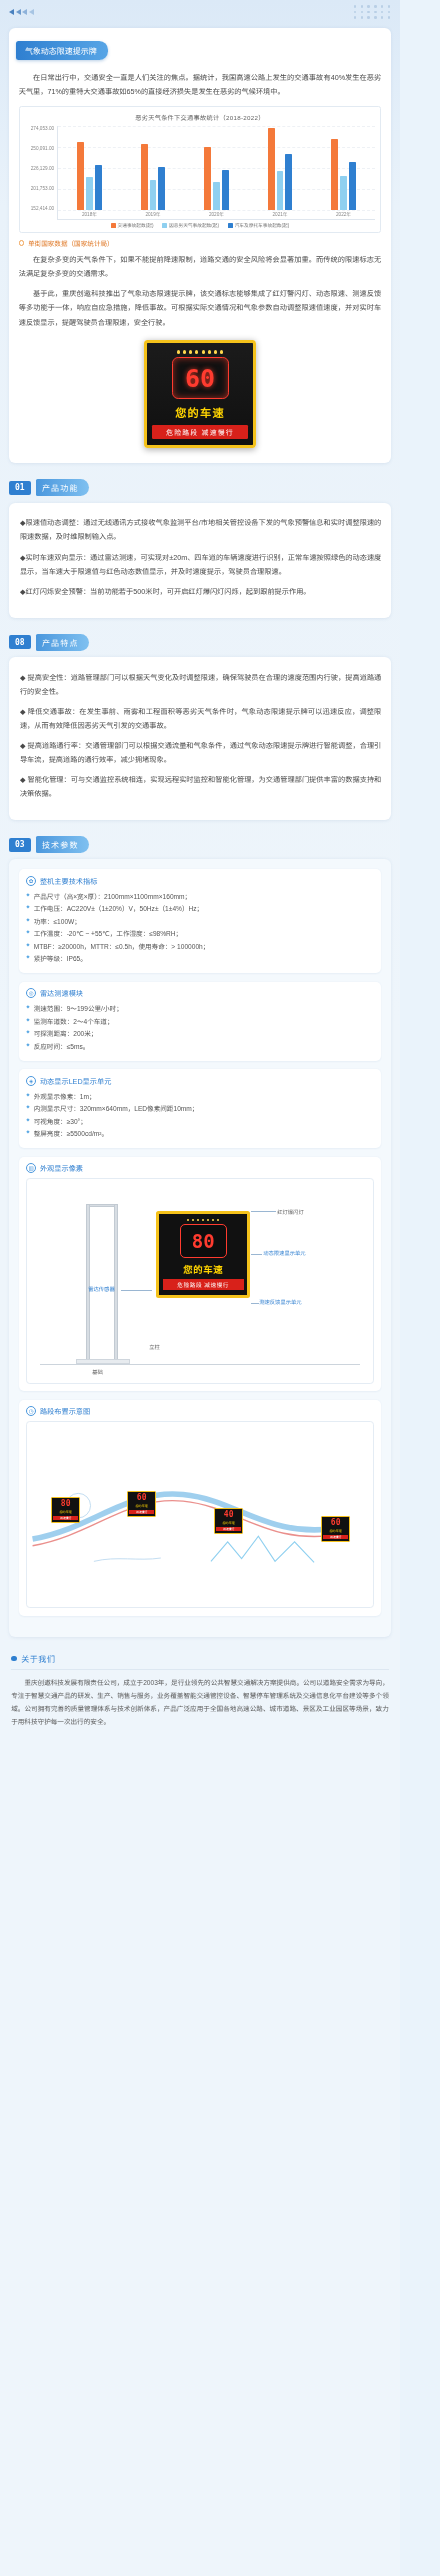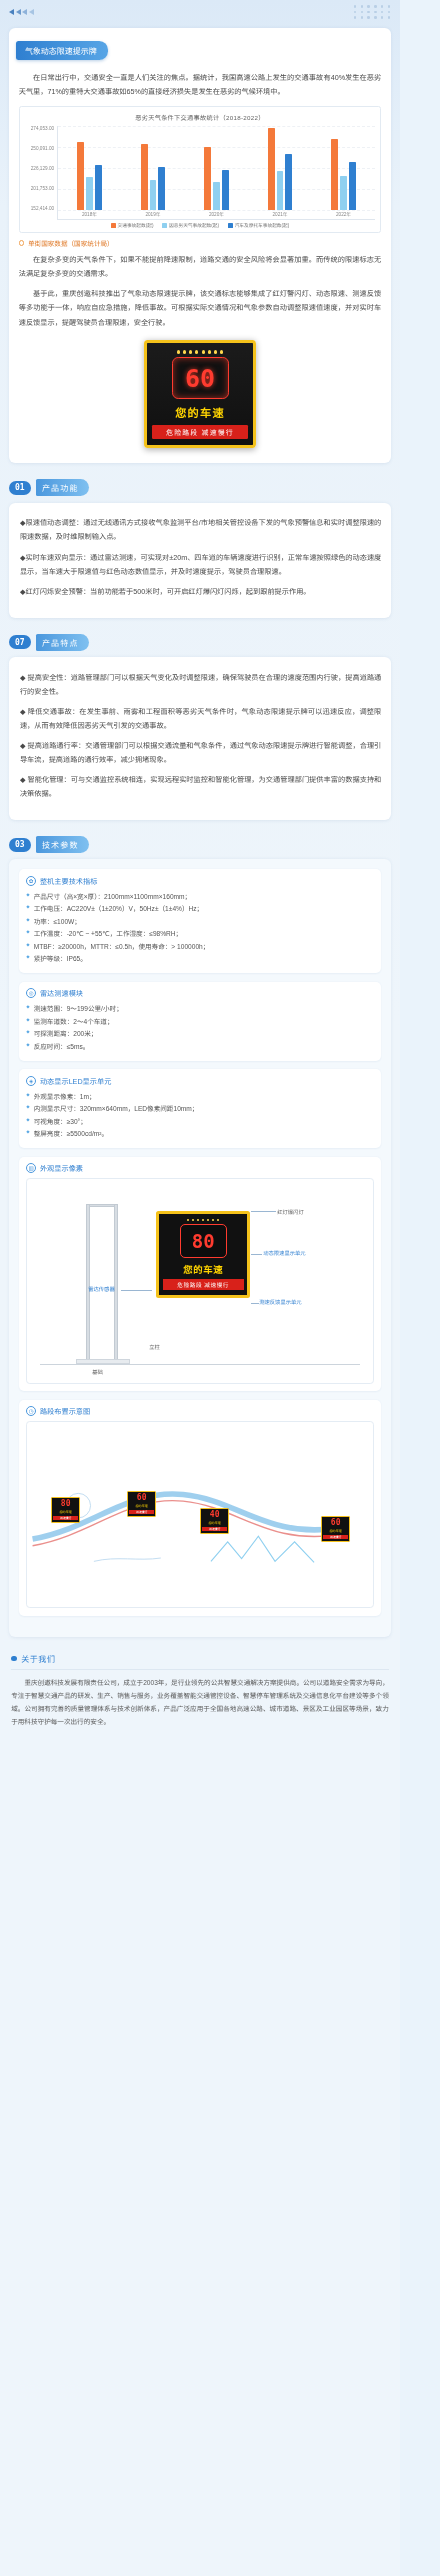--- a/index.html
+++ b/index.html
@@ -171,21 +171,21 @@
     padding:1.9px 0;border-radius:1.2px;letter-spacing:1.2px;
   }
 
   
   .sec-head{
     display:flex; align-items:center; gap:5px;
     margin: 16px 8.7px 6.2px 8.7px;
   }
   .sec-num{
     background:#2f7fd0;color:#fff;font-size:8px;font-weight:bold;
-    padding:2.5px 6.2px;border-radius:7px;
+    padding:2.5px 6.2px;border-radius:2px;
     font-family:"DejaVu Sans Mono",monospace;
   }
   .sec-title{
     background:linear-gradient(90deg,#4a97dd,#7fc0f0);
     color:#fff;font-size:8px;padding:3.1px 10px 3.1px 6.2px;
     border-radius:1.9px 10px 10px 1.9px;
     letter-spacing:1.2px;
   }
 
   ul.bullets{ margin:3.7px 0 0 0; padding:0; list-style:none;}
@@ -409,21 +409,21 @@
   </div>
   <div class="card">
     <ul class="bullets">
       <li>◆限速值动态调整：通过无线通讯方式接收气象监测平台/市地相关管控设备下发的气象预警信息和实时调整限速的限速数据，及时维限制输入点。</li>
       <li>◆实时车速双向显示：通过雷达测速，可实现对±20m、四车道的车辆速度进行识别，正常车速按照绿色的动态速度显示，当车速大于限速值与红色动态数值显示，并及时速度提示，驾驶员合理限速。</li>
       <li>◆红灯闪烁安全预警：当前功能若于500米时，可开启红灯爆闪灯闪烁，起到跟前提示作用。</li>
     </ul>
   </div>
 
   <div class="sec-head">
-    <div class="sec-num">07</div>
+    <div class="sec-num">08</div>
     <div class="sec-title">产品特点</div>
   </div>
   <div class="card">
     <ul class="bullets">
       <li>◆ 提高安全性：道路管理部门可以根据天气变化及时调整限速，确保驾驶员在合理的速度范围内行驶，提高道路通行的安全性。</li>
       <li>◆ 降低交通事故：在发生事前、雨雾和工程面积等恶劣天气条件时，气象动态限速提示牌可以迅速反应，调整限速，从而有效降低因恶劣天气引发的交通事故。</li>
       <li>◆ 提高道路通行率：交通管理部门可以根据交通流量和气象条件，通过气象动态限速提示牌进行智能调整，合理引导车流，提高道路的通行效率，减少拥堵现象。</li>
       <li>◆ 智能化管理：可与交通监控系统相连，实现远程实时监控和智能化管理，为交通管理部门提供丰富的数据支持和决策依据。</li>
     </ul>
   </div>
@@ -537,21 +537,21 @@
         <div class="minisign" style="left:24px;top:75px;">
           <div class="sp">80</div>
           <div class="tx">您的车速</div>
           <div class="wn">减速慢行</div>
         </div>
         <div class="minisign" style="left:100px;top:69px;">
           <div class="sp">60</div>
           <div class="tx">您的车速</div>
           <div class="wn">减速慢行</div>
         </div>
-        <div class="minisign" style="left:173px;top:86px;">
+        <div class="minisign" style="left:187px;top:86px;">
           <div class="sp">40</div>
           <div class="tx">您的车速</div>
           <div class="wn">减速慢行</div>
         </div>
         <div class="minisign" style="left:294px;top:94px;">
           <div class="sp">60</div>
           <div class="tx">您的车速</div>
           <div class="wn">减速慢行</div>
         </div>
       </div>

